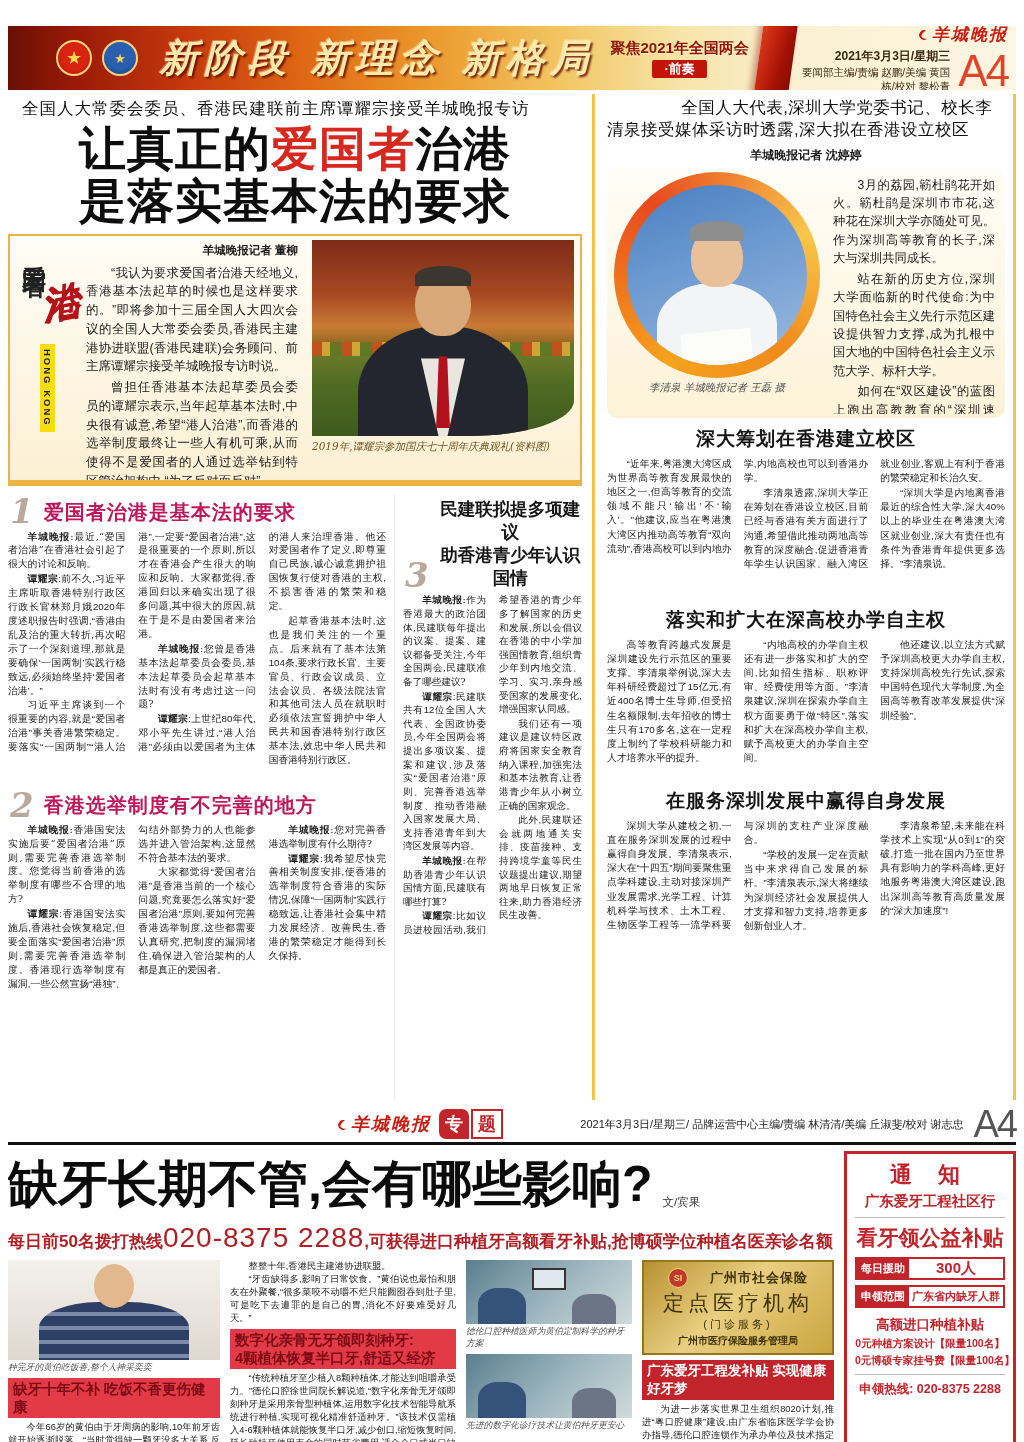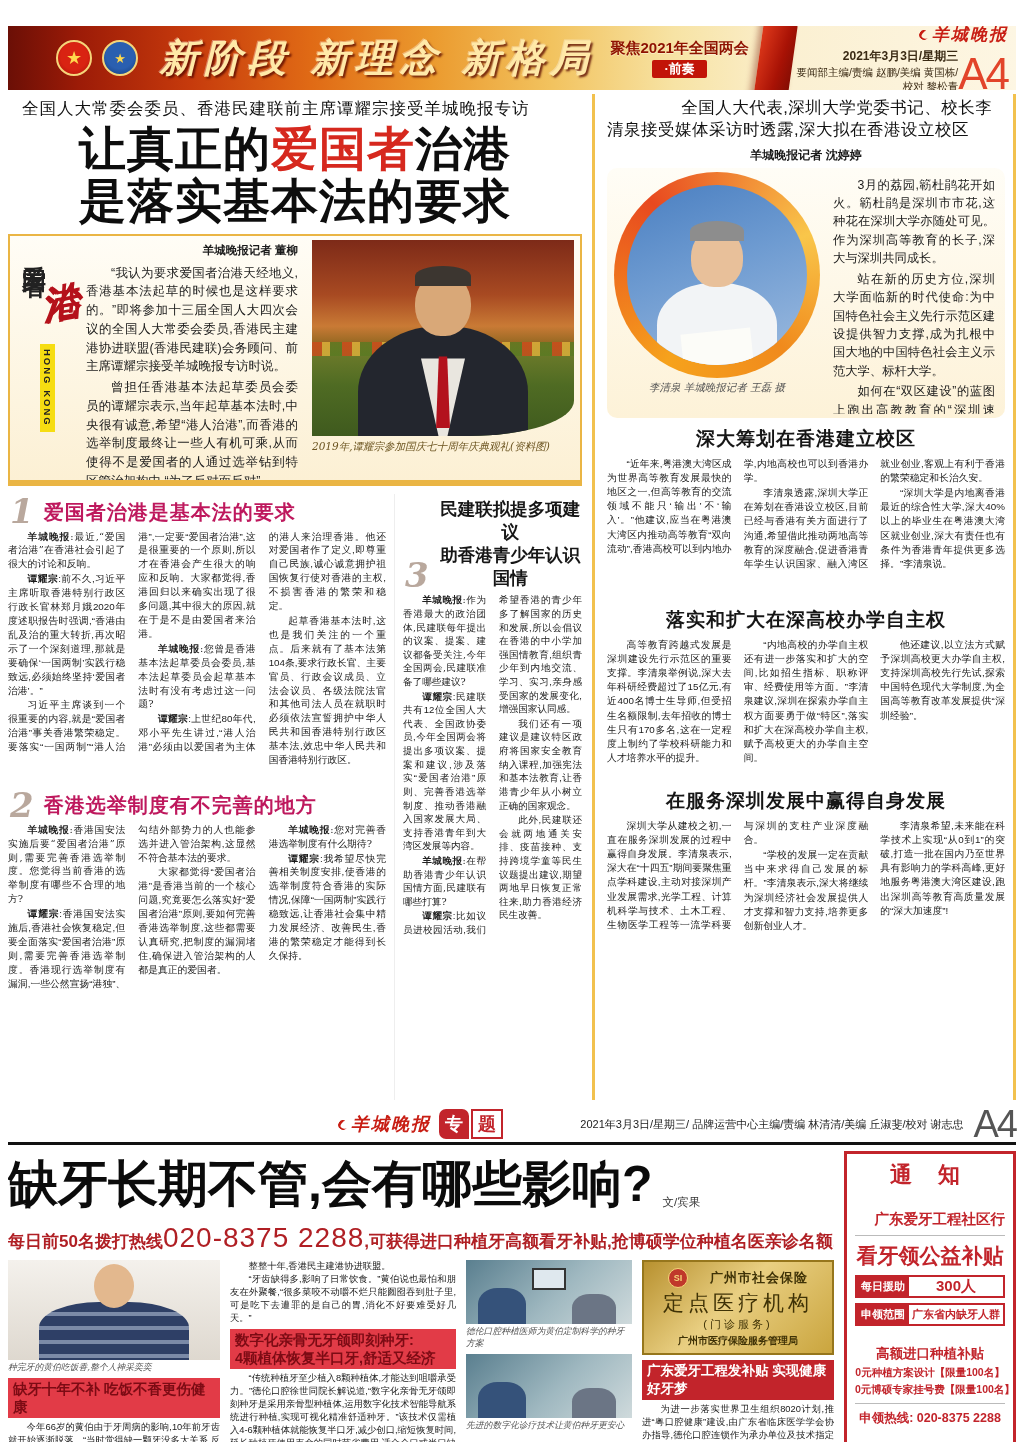--- a/index.html
+++ b/index.html
@@ -15,21 +15,21 @@
   .emblem-cppcc { background:radial-gradient(circle at 50% 40%, #2a5fb0 55%, #123a7a 100%); color:#ffd84d; font-size:13px; }
   .slogan { font-family:"DejaVu Serif", serif; font-style:italic; font-weight:700; font-size:38px; letter-spacing:6px;
     color:#ffe9a8; text-shadow:2px 2px 2px rgba(90,10,0,.8), -1px -1px 0 rgba(255,255,255,.35); margin-left:22px; white-space:nowrap; }
   .focus { margin-left:16px; text-align:center; flex:0 0 auto; }
   .focus1 { color:#8e1200; font-weight:800; font-size:15px; white-space:nowrap; text-shadow:0 1px 0 rgba(255,255,255,.4); }
   .focus2 { display:inline-block; margin-top:2px; background:#c21408; color:#fff; font-weight:700; font-size:13px; padding:0 12px; border-radius:2px; }
   .ribbon { width:34px; height:86px; flex:0 0 auto; margin-left:10px; background:linear-gradient(100deg,#e23b1c,#a81205 60%,#7d0c03); transform:rotate(8deg) translateY(6px); border-radius:4px; box-shadow:-4px 0 6px rgba(120,20,0,.4); }
   .mast-right { margin-left:auto; padding-right:8px; text-align:right; }
   .mast-logo { color:#c81e14; font-family:"DejaVu Serif", serif; font-style:italic; font-weight:700; font-size:17px; letter-spacing:2px; }
   .logo-mark { display:inline-block; width:10px; height:10px; margin-right:3px; border-left:3px solid #c81e14; border-bottom:2px solid #c81e14; border-radius:50%; transform:rotate(35deg); }
-  .mast-meta { display:flex; align-items:flex-end; margin-top:2px; }
+  .mast-meta { display:flex; align-items:center; gap:8px; margin-top:2px; }
   .mast-lines { text-align:right; color:#3a2a14; }
   .mast-lines div:first-child { font-size:12px; font-weight:700; }
   .mast-lines div:last-child { font-size:10.5px; margin-top:1px; }
   .mast-a4 { color:#e2442a; font-size:44px; line-height:.9; font-weight:400; letter-spacing:-2px; }
 
   
   .main { display:flex; height:1010px; padding:4px 8px 0 8px; overflow:hidden; }
   .art-left { width:574px; flex:0 0 auto; overflow:hidden; }
   .art-right { flex:1; margin-left:10px; border-left:3px solid #f2c14e; border-right:3px solid #f2c14e; padding:0 8px 0 12px; overflow:hidden; }
 
@@ -132,28 +132,28 @@
   .plaque .row1 { display:flex; align-items:center; justify-content:center; gap:22px; }
   .si { width:20px; height:20px; border-radius:50%; background:#c0392b; color:#f5d57a; font-weight:800; font-size:9px; display:flex; align-items:center; justify-content:center; border:1px solid #f5d57a; }
   .plq-org { font-weight:800; font-size:13px; letter-spacing:1px; }
   .plq-main { font-family:"DejaVu Serif", serif; font-size:21px; letter-spacing:4px; margin-top:1px; }
   .plq-sub { font-size:11px; letter-spacing:3px; }
   .plq-issuer { font-size:10px; font-weight:700; margin-top:2px; }
   .ad-sub2 { background:#c2242b; color:#fff; font-weight:800; font-size:13.5px; padding:2px 5px; margin:5px 0 3px; }
 
   .notice { width:172px; flex:0 0 auto; border:3px solid #c2242b; color:#c2242b; text-align:center; padding:6px 8px; overflow:hidden; }
   .nt-title { font-weight:900; font-size:22px; letter-spacing:10px; }
-  .nt-sub { font-weight:800; font-size:14.5px; margin-top:20px; white-space:nowrap;text-align:right; }
+  .nt-sub { font-weight:800; font-size:14.5px; margin-top:2px; white-space:nowrap; }
   .nt-hr { border:none; border-top:1px solid #bbb; margin:6px 0; }
   .nt-head { font-weight:900; font-size:21px; white-space:nowrap; }
   .nt-row { display:flex; margin-top:5px; border:2px solid #c2242b; font-size:11px; }
   .nt-chip { background:#c2242b; color:#fff; font-weight:800; padding:2px 4px; white-space:nowrap; }
   .nt-val { flex:1; font-weight:800; display:flex; align-items:center; justify-content:center; white-space:nowrap; }
   .nt-val.big { font-size:15px; }
-  .nt-b-title { font-weight:900; font-size:13.5px; margin-top:19px; }
+  .nt-b-title { font-weight:900; font-size:13.5px; margin-top:8px; }
   .nt-b { font-weight:800; font-size:10.5px; margin-top:3px; white-space:nowrap; }
   .nt-hot { font-weight:900; font-size:12.5px; white-space:nowrap; }
 </style>
 </head>
 <body>
 
 <div class="page">
 
   <div class="masthead">
     <div class="emblem emblem-nat">★</div>

